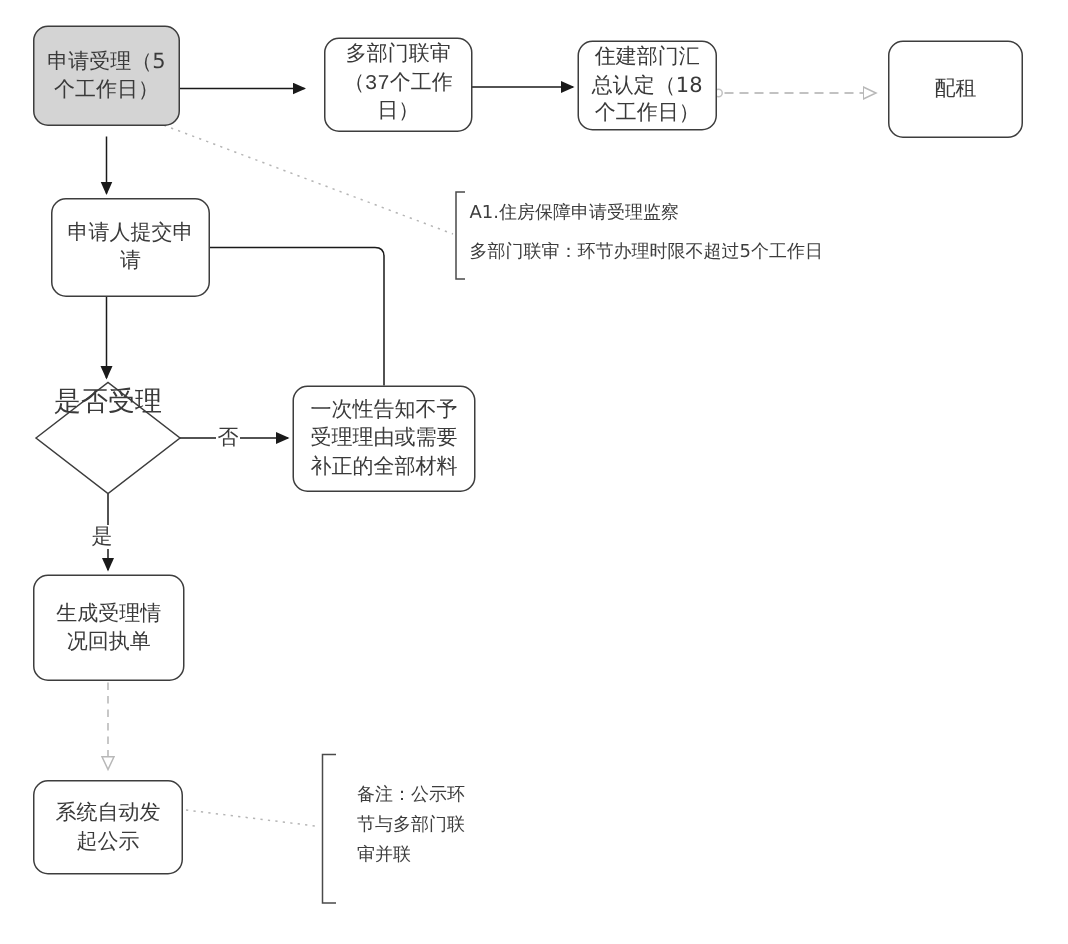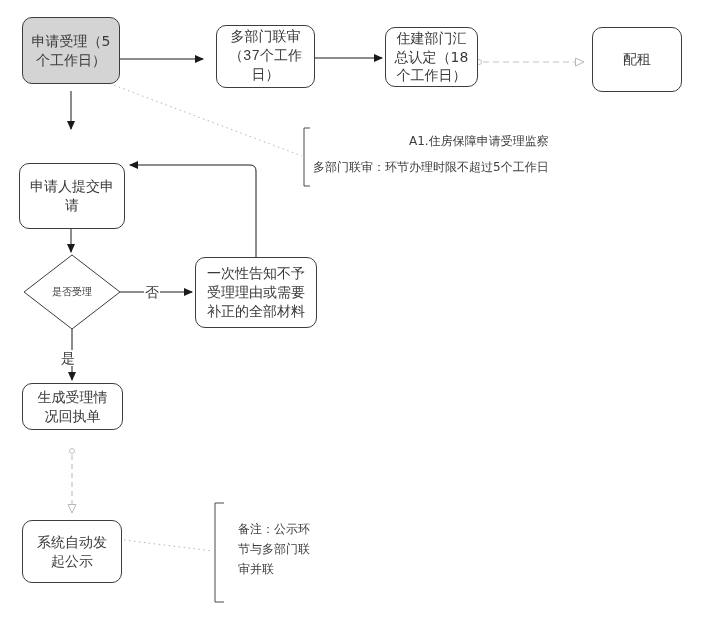--- a/index.html
+++ b/index.html
@@ -28,41 +28,41 @@
     display: flex;
     align-items: center;
     justify-content: center;
     text-align: center;
     padding: 2px 8px;
   }
   .node.highlight { background: #d4d4d4; }
   .diamond-label {
     position: absolute;
     display: flex;
-    align-items: center;
+    align-items: flex-start;
     justify-content: center;
     color: #3a3a3a;
-    font-size: 10px;
+    font-size: 18px;
     text-align: center;
   }
   .edge-label {
     position: absolute;
     background: #ffffff;
     color: #3a3a3a;
     font-size: 14px;
     line-height: 16px;
     text-align: center;
   }
   .annotation {
     position: absolute;
     color: #3d3d3d;
     font-size: 12px;
     text-align: left;
   }
-  .annotation.a1 { line-height: 26px; text-align: right; }
+  .annotation.a1 { line-height: 26px; }
   .annotation.note { line-height: 20px; width: 76px; margin-left: 11px; }
 </style>
 </head>
 <body>
 
 <div id="canvas">
 
   <svg id="wires" viewBox="0 0 712 629" xmlns="http://www.w3.org/2000/svg">
     <defs>
       <marker id="mArrow" markerWidth="12" markerHeight="10" refX="8" refY="4" orient="auto" markerUnits="userSpaceOnUse">
@@ -104,33 +104,33 @@
   </div>
 
   <div class="node" style="left:385px; top:27px; width:93px; height:60px; padding:6px 4px;">
     <span>住建部门汇总认定（18个工作日）</span>
   </div>
 
   <div class="node" style="left:592px; top:27px; width:90px; height:65px;">
     <span>配租</span>
   </div>
 
-  <div class="node" style="left:19px; top:132px; width:106px; height:66px;margin-top:31px;">
+  <div class="node" style="left:34px; top:132px; width:106px; height:66px;">
     <span>申请人提交申请</span>
   </div>
 
   <div class="diamond-label" style="left:24px; top:255px; width:96px; height:74px;">
     <span>是否受理</span>
   </div>
 
   <div class="node" style="left:195px; top:257px; width:122px; height:71px; padding:14px 6px;">
     <span>一次性告知不予受理理由或需要补正的全部材料</span>
   </div>
 
-  <div class="node" style="left:22px; top:383px; width:101px; height:47px;">
+  <div class="node" style="left:22px; top:383px; width:101px; height:71px;">
     <span>生成受理情况回执单</span>
   </div>
 
   <div class="node" style="left:22px; top:520px; width:100px; height:63px;text-align:center;">
     <span>系统自动发起公示</span>
   </div>
 
   <div class="edge-label" style="left:144px; top:284px; width:16px; height:16px;">否</div>
   <div class="edge-label" style="left:60px; top:350px; width:16px; height:16px;">是</div>
 

